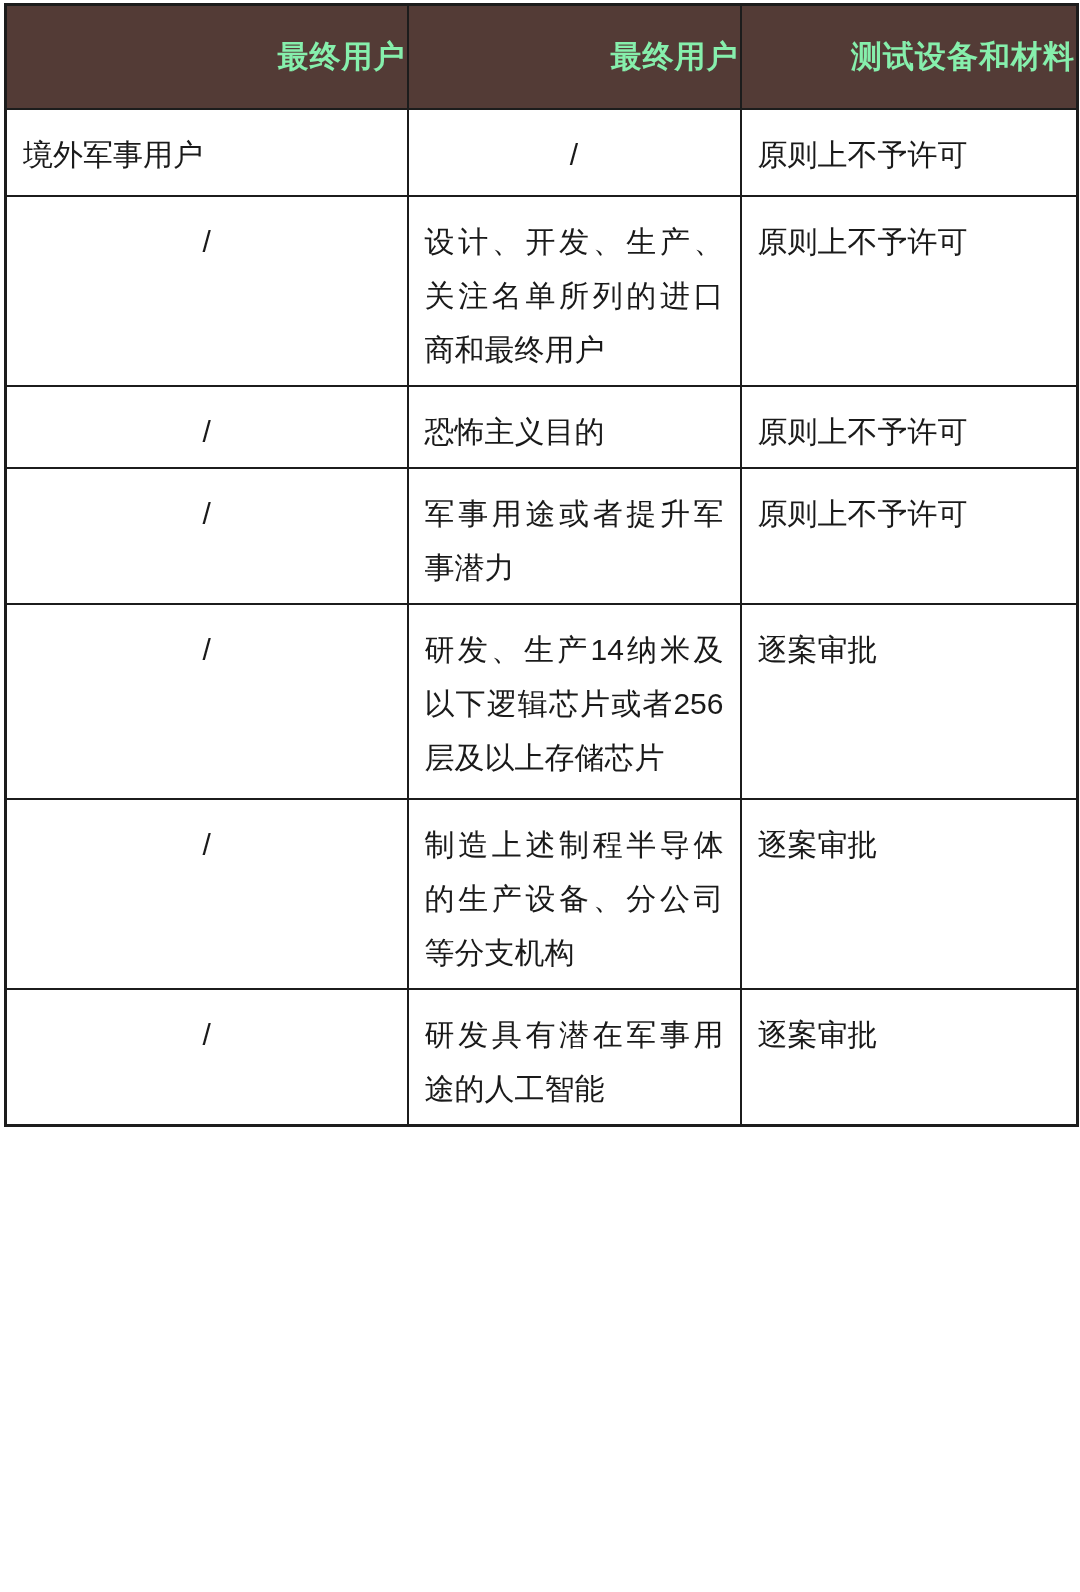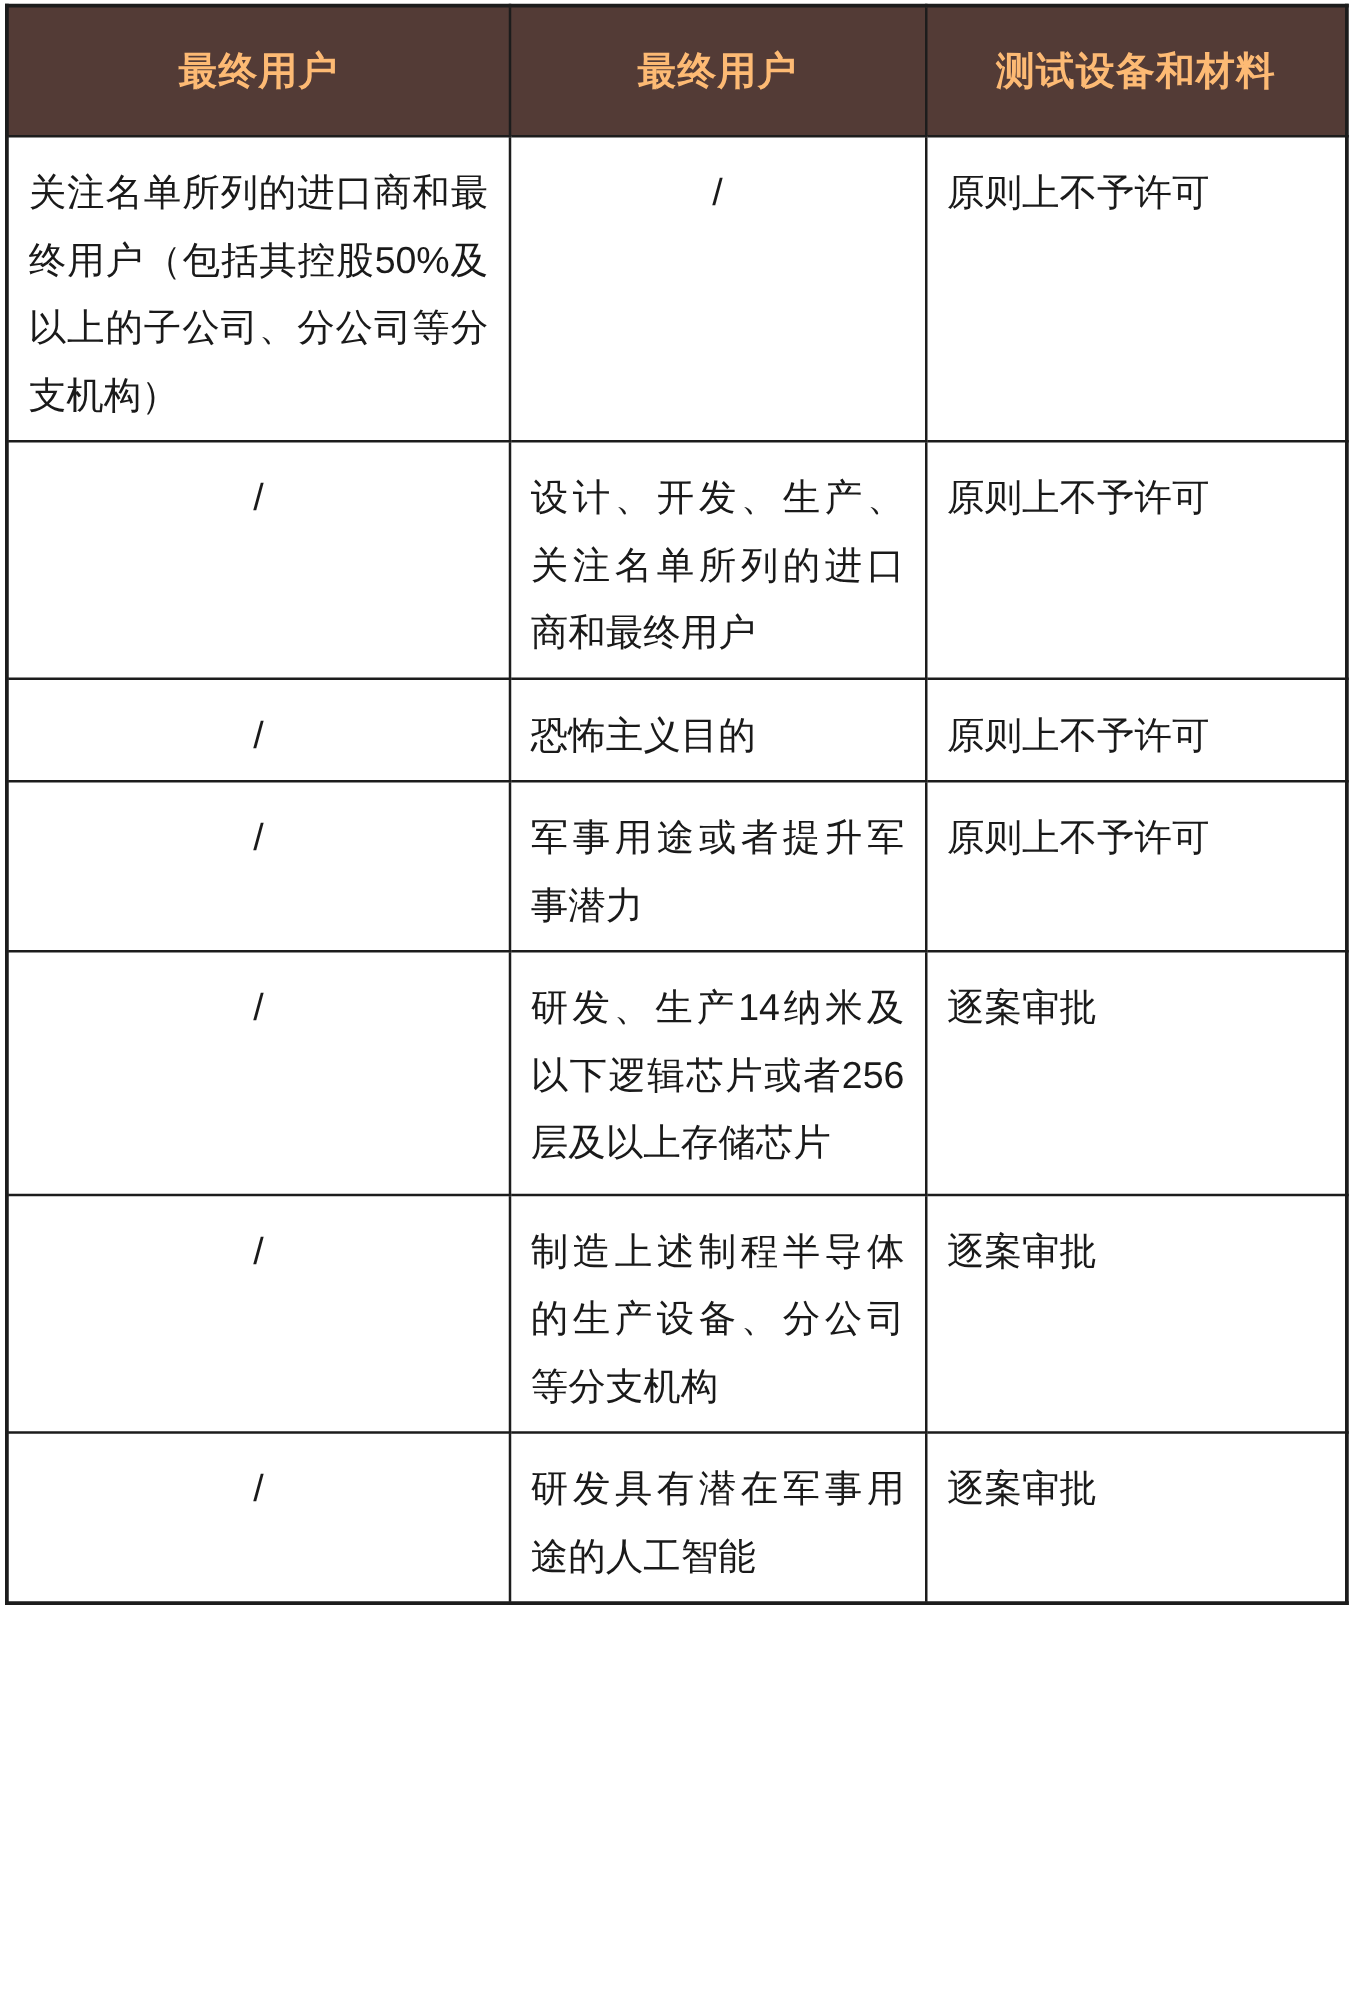--- a/index.html
+++ b/index.html
@@ -24,24 +24,24 @@
   col.c1 { width: 402px; }
   col.c2 { width: 333px; }
   col.c3 { width: 337px; }
 
   th, td {
     border: 2px solid #1c1c1c;
     box-sizing: border-box;
   }
   th {
     background: #533b36;
-    color: #fdba74;
+    color: #86efac;
     font-size: 31px;
     font-weight: bold;
-    text-align: center;
+    text-align: right;
     vertical-align: middle;
     height: 104px;
     letter-spacing: 1px;
   }
   td {
     background: #ffffff;
     color: #1a1a1a;
     font-size: 30px;
     line-height: 54px;
     vertical-align: top;
@@ -73,22 +73,22 @@
       <col class="c3">
     </colgroup>
     <thead>
       <tr>
         <th>最终用户</th>
         <th>最终用户</th>
         <th>测试设备和材料</th>
       </tr>
     </thead>
     <tbody>
-      <tr class="r3">
-        <td>关注名单所列的进口商和最终用户（包括其控股50%及以上的子公司、分公司等分支机构）</td>
+      <tr class="r1">
+        <td>境外军事用户</td>
         <td class="center">/</td>
         <td>原则上不予许可</td>
       </tr>
       <tr class="r4">
         <td class="center">/</td>
         <td>设计、开发、生产、关注名单所列的进口商和最终用户</td>
         <td>原则上不予许可</td>
       </tr>
       <tr class="r5">
         <td class="center">/</td>

